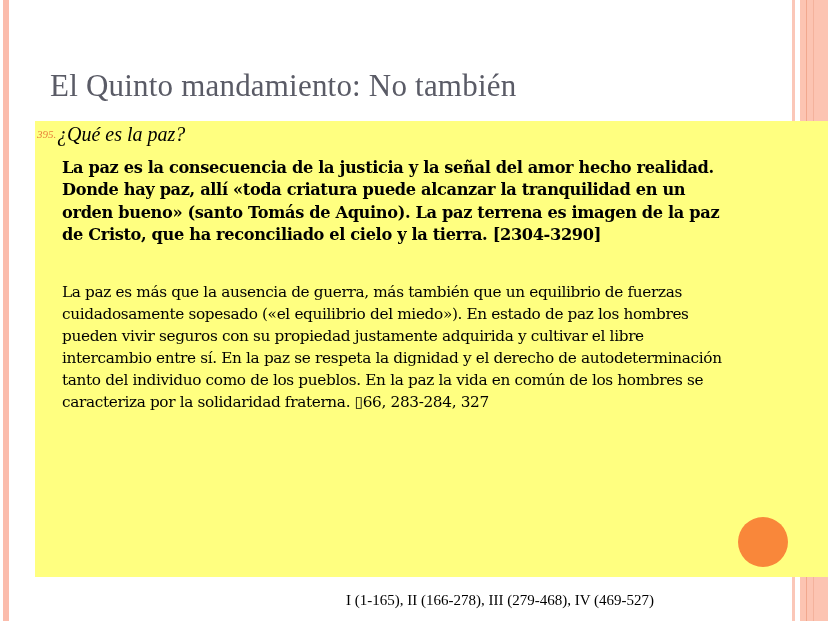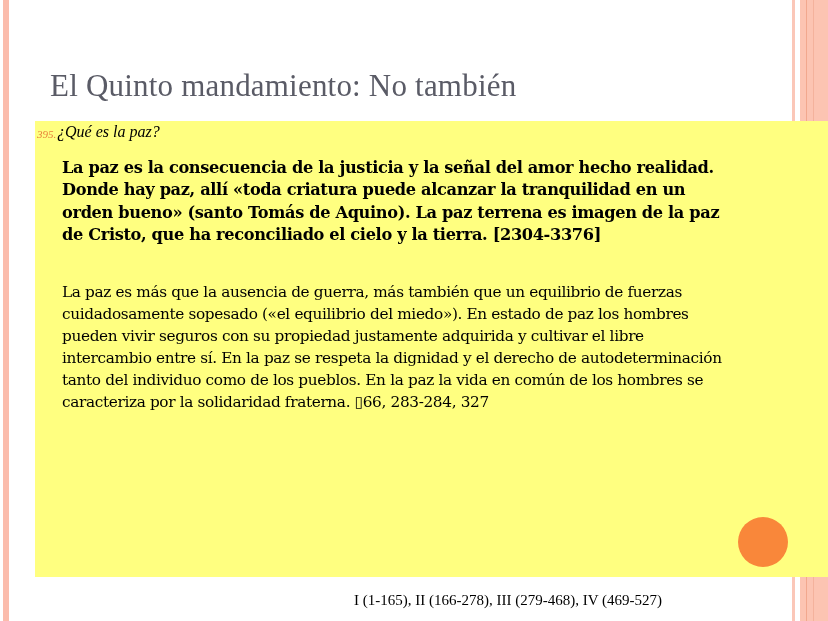--- a/index.html
+++ b/index.html
@@ -20,36 +20,36 @@
     background: #ffff80;
   }
   .qnum {
     position: absolute; left: 2px; top: 7px;
     font-family: "Liberation Serif", serif; font-style: italic;
     font-size: 11px; color: #e8823a;
   }
   .question {
     position: absolute; left: 22px; top: 2px;
     font-family: "Liberation Serif", serif; font-style: italic;
-    font-size: 16px; color: #000;
+    font-size: 20px; color: #000;
   }
   .answer {
     position: absolute; left: 27px; top: 36px; width: 660px;
     font-family: "DejaVu Serif", serif; font-weight: bold;
     font-size: 16.2px; line-height: 22.3px; color: #000;
     letter-spacing: -0.35px;
   }
   .comment {
     position: absolute; left: 27px; top: 160px; width: 665px;
     font-family: "DejaVu Serif", serif;
     font-size: 15.3px; line-height: 22px; color: #000;
     letter-spacing: -0.35px;
   }
   .footer {
-    position: absolute; left: 354px; top: 592px;
+    position: absolute; left: 346px; top: 592px;
     font-family: "Liberation Serif", serif; font-size: 15px; color: #000;
     white-space: nowrap;
   }
   .circle {
     position: absolute; left: 738px; top: 517px; width: 50px; height: 50px;
     border-radius: 50%; background: #f9873a;
   }
 </style>
 </head>
 <body>
@@ -58,19 +58,19 @@
 <div class="stripe" style="left:792px;width:3px;background:#fbc7b8;"></div>
 <div class="stripe" style="left:800px;width:28px;background:#fcc4b2;"></div>
 <div class="stripe" style="left:806px;width:1px;background:#f2a88e;"></div>
 <div class="stripe" style="left:813px;width:1px;background:#f4b29c;"></div>
 
 <div class="title">El Quinto mandamiento: No también</div>
 
 <div class="box">
   <span class="qnum">395.</span>
   <span class="question">¿Qué es la paz?</span>
-  <div class="answer">La paz es la consecuencia de la justicia y la señal del amor hecho realidad. Donde hay paz, allí «toda criatura puede alcanzar la tranquilidad en un orden bueno» (santo Tomás de Aquino). La paz terrena es imagen de la paz de Cristo, que ha reconciliado el cielo y la tierra. [2304-3376]</div>
+  <div class="answer">La paz es la consecuencia de la justicia y la señal del amor hecho realidad. Donde hay paz, allí «toda criatura puede alcanzar la tranquilidad en un orden bueno» (santo Tomás de Aquino). La paz terrena es imagen de la paz de Cristo, que ha reconciliado el cielo y la tierra. [2304-3290]</div>
   <div class="comment">La paz es más que la ausencia de guerra, más también que un equilibrio de fuerzas cuidadosamente sopesado («el equilibrio del miedo»). En estado de paz los hombres pueden vivir seguros con su propiedad justamente adquirida y cultivar el libre intercambio entre sí. En la paz se respeta la dignidad y el derecho de autodeterminación tanto del individuo como de los pueblos. En la paz la vida en común de los hombres se caracteriza por la solidaridad fraterna. ▯66, 283-284, 327</div>
 </div>
 
 <div class="circle"></div>
 
 <div class="footer">I (1-165), II (166-278), III (279-468), IV (469-527)</div>
 
 </body></html>

